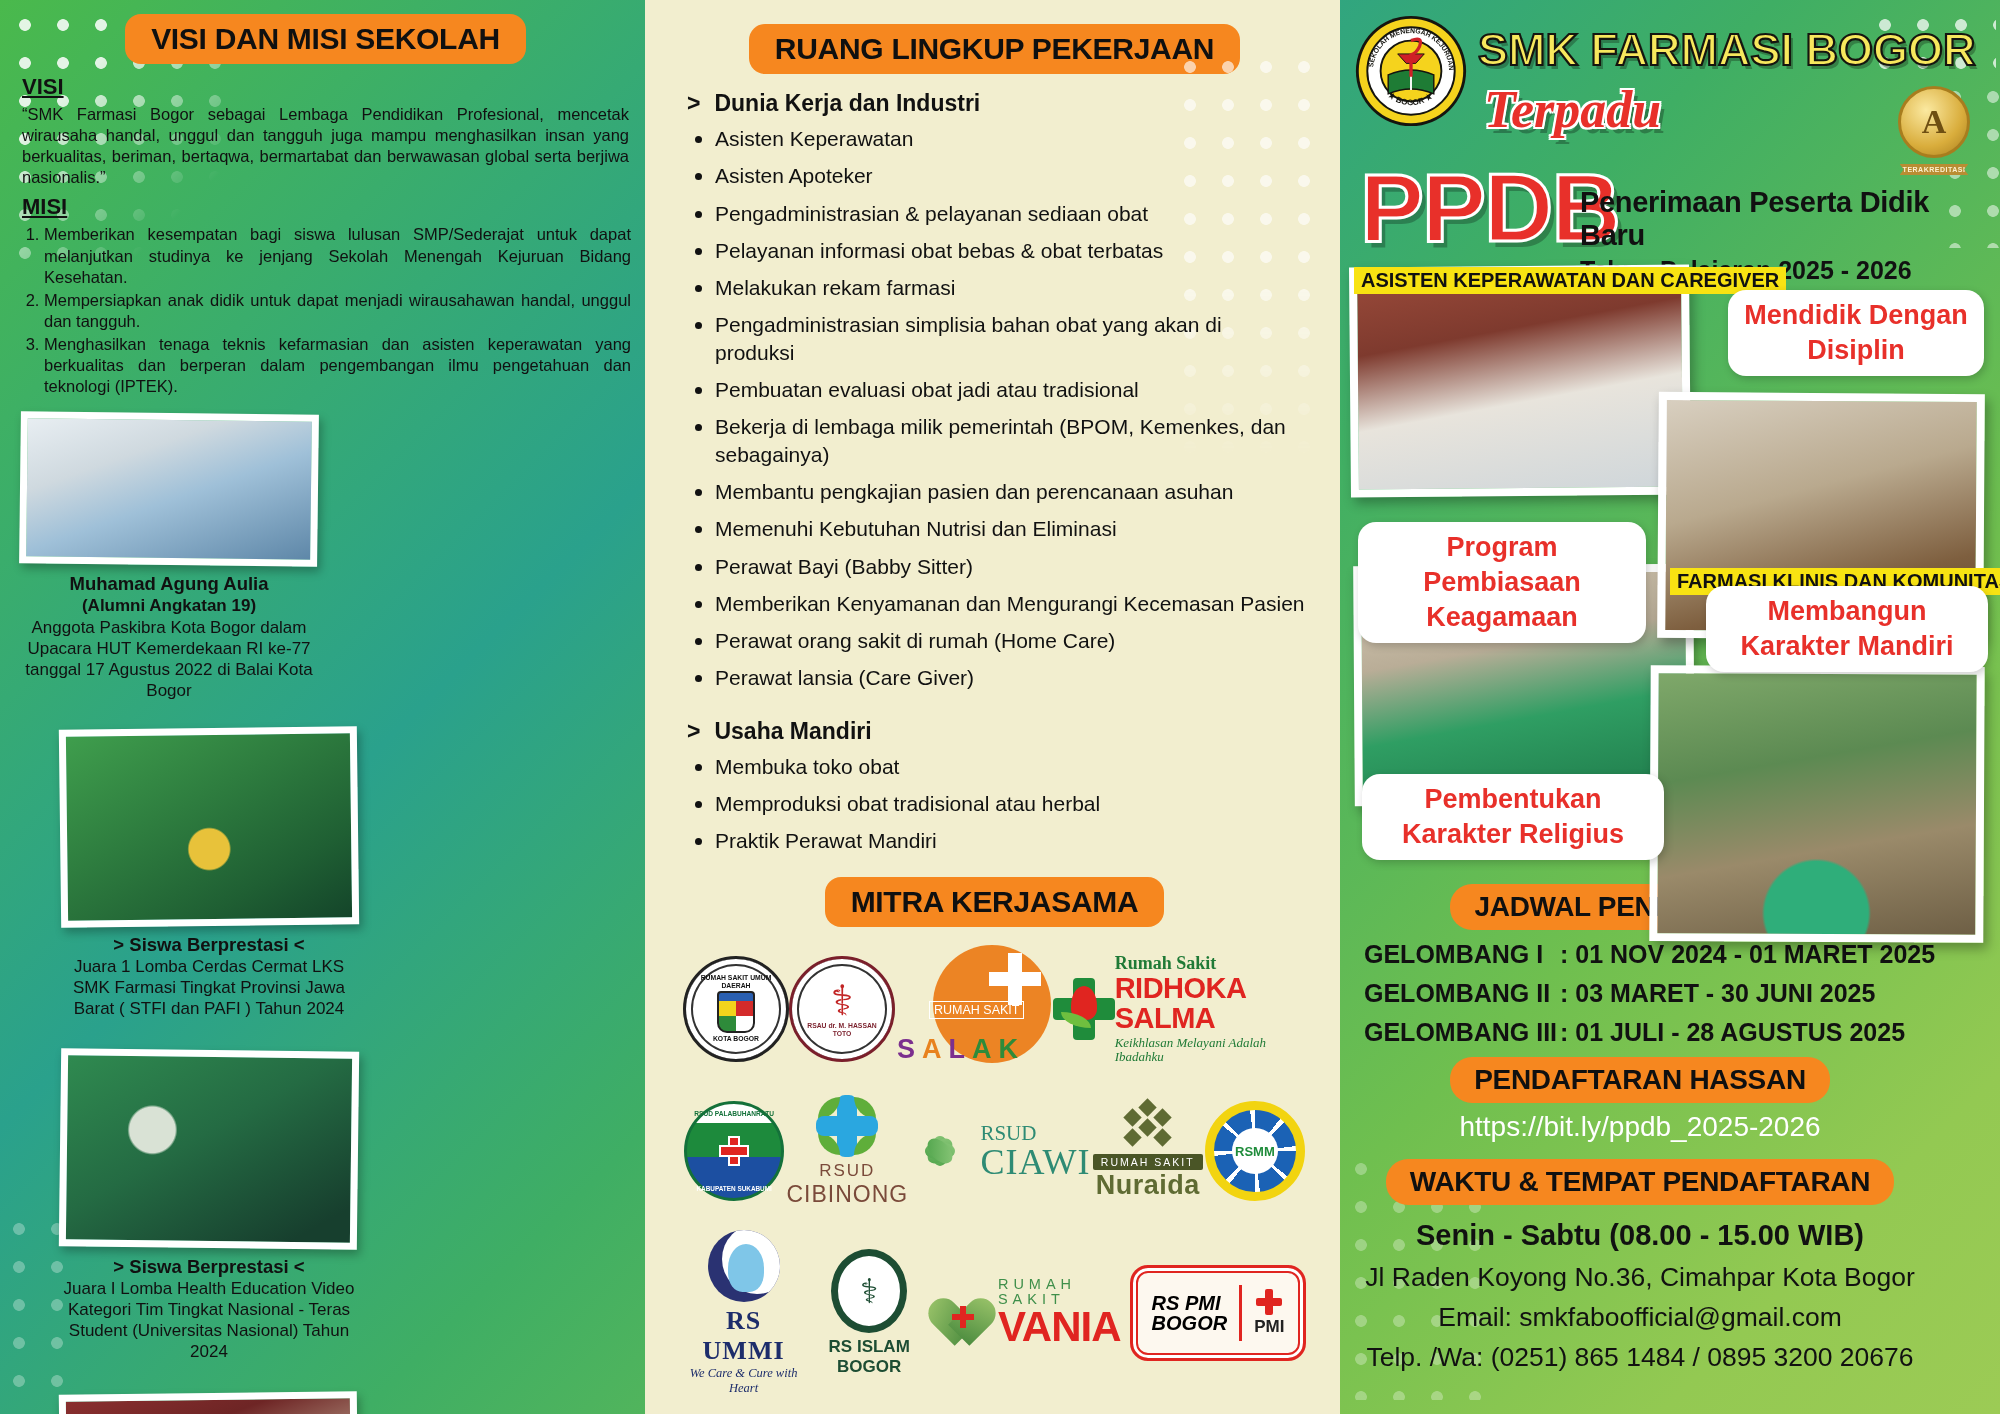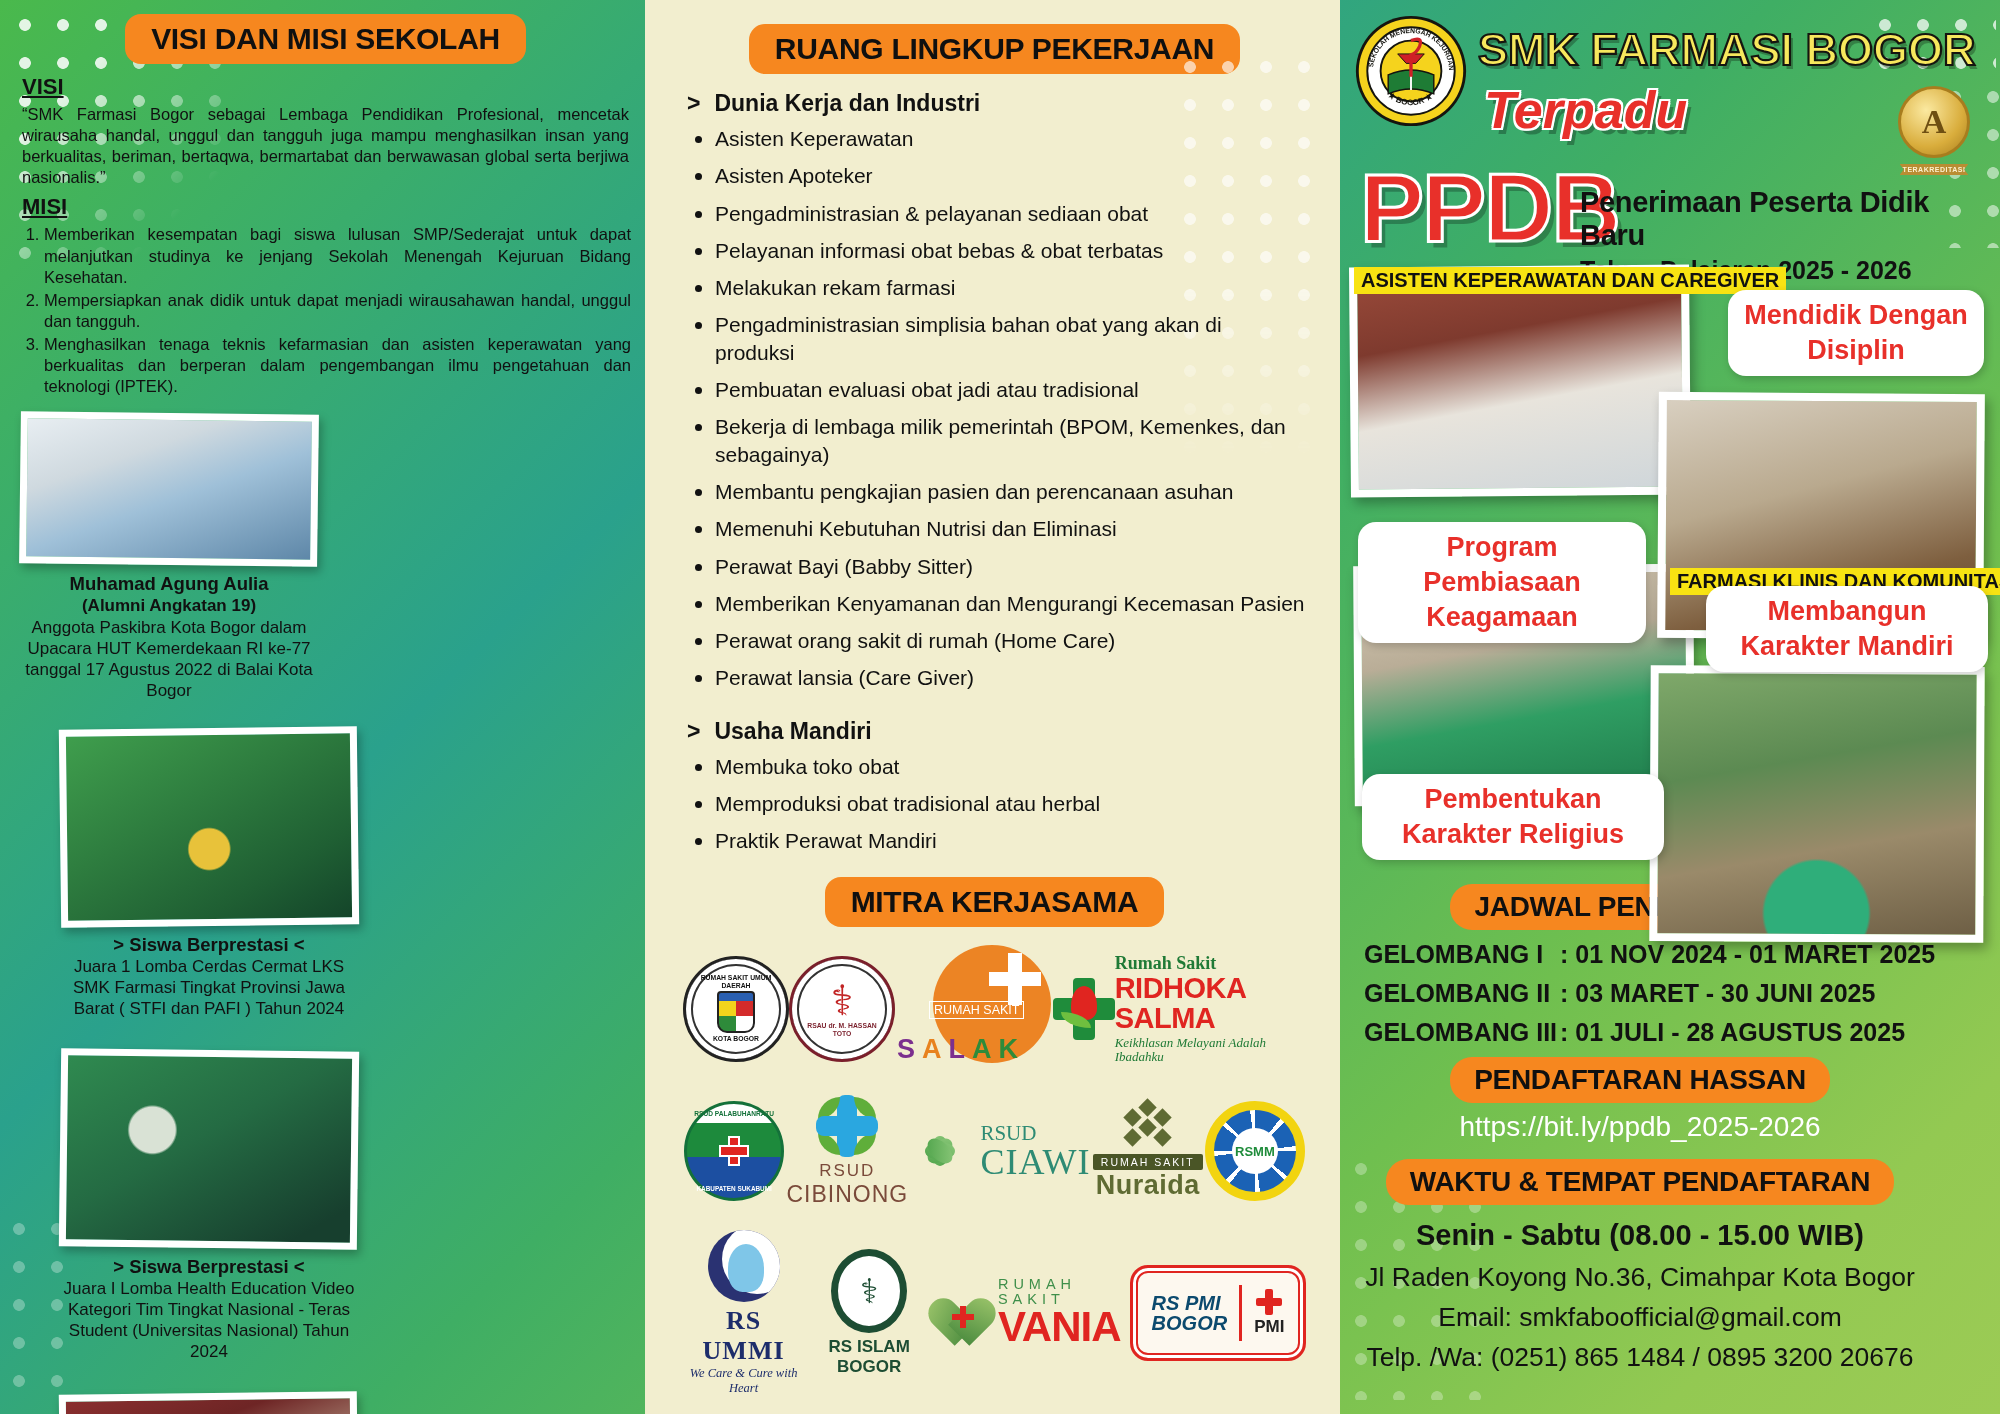--- a/index.html
+++ b/index.html
@@ -125,32 +125,32 @@
     background:linear-gradient(160deg,#9bc46a,#4c8c3f);transform:rotate(-45deg);left:0;top:6px;}
   .heart::after{transform:rotate(45deg);left:26px;}
   .heart i{position:absolute;z-index:2;left:18px;top:16px;width:22px;height:22px;}
   .heart i::before{content:"";position:absolute;left:8px;top:0;width:6px;height:22px;background:#e02520;}
   .heart i::after{content:"";position:absolute;left:0;top:8px;width:22px;height:6px;background:#e02520;}
   .vania-txt{text-align:left;line-height:1;}
   .vania-1{color:#3f8f4a;font-size:14.5px;letter-spacing:5px;}
   .vania-2{color:#e02520;font-size:42px;font-weight:900;letter-spacing:-1px;}
   .pmi-box{width:176px;height:96px;border:3px solid #e02520;border-radius:18px;box-shadow:inset 0 0 0 3px #fff,inset 0 0 0 5px #e02520;
     display:flex;align-items:center;justify-content:center;gap:12px;box-sizing:border-box;background:#fdf8ef;}
-  .pmi-l{font-style:italic;font-weight:900;color:#0c4a6e;font-size:20px;line-height:1;text-align:left;}
+  .pmi-l{font-style:italic;font-weight:900;color:#000000;font-size:20px;line-height:1;text-align:left;}
   .pmi-div{width:3px;height:56px;background:#e02520;}
   .pmi-r{display:flex;flex-direction:column;align-items:center;gap:2px;}
   .pmi-cross{position:relative;width:26px;height:26px;}
   .pmi-cross::before{content:"";position:absolute;left:9px;top:0;width:8px;height:26px;background:#e02520;border-radius:2px;}
   .pmi-cross::after{content:"";position:absolute;left:0;top:9px;width:26px;height:8px;background:#e02520;border-radius:2px;}
   .pmi-3{font-weight:800;color:#222;font-size:17px;}
   
   .school-logo{position:absolute;left:14px;top:14px;width:114px;height:114px;}
   .school-name{position:absolute;left:138px;top:24px;font-size:45px;font-weight:900;letter-spacing:0;
     color:#f7e85d;-webkit-text-stroke:2.2px #15150f;text-shadow:3px 4px 0 rgba(20,40,20,.35);white-space:nowrap;}
-  .school-tag{position:absolute;left:144px;top:80px;font-family:Liberation Sans, sans-serif;font-style:italic;font-weight:700;
+  .school-tag{position:absolute;left:144px;top:80px;font-family:Liberation Serif, serif;font-style:italic;font-weight:700;
     font-size:52px;color:#e8302a;
     text-shadow:2px 0 #fff,-2px 0 #fff,0 2px #fff,0 -2px #fff,2px 2px #fff,-2px -2px #fff,2px -2px #fff,-2px 2px #fff,5px 6px 0 rgba(0,0,0,.28);}
   .seal{position:absolute;left:556px;top:86px;width:76px;height:96px;text-align:center;}
   .seal-circ{width:72px;height:72px;margin:0 auto;border-radius:50%;background:radial-gradient(circle at 38% 32%,#fbe9a0,#d9ad3c 60%,#a87d1e);
     border:3px solid #a87d1e;box-sizing:border-box;display:flex;align-items:center;justify-content:center;
     font-family:"Liberation Serif",serif;font-size:34px;font-weight:700;color:#6e4f12;}
   .seal-rib{margin-top:-8px;background:#b98d33;color:#fdf2cf;font-size:7px;font-weight:700;letter-spacing:.5px;
     padding:2px 3px;display:inline-block;clip-path:polygon(0 0,100% 0,94% 50%,100% 100%,0 100%,6% 50%);}
   .ppdb{position:absolute;left:20px;top:160px;font-size:96px;font-weight:900;letter-spacing:-2px;line-height:1;color:#e8302a;
     -webkit-text-stroke:3px #fff;text-shadow:5px 6px 0 rgba(0,0,0,.25);}

